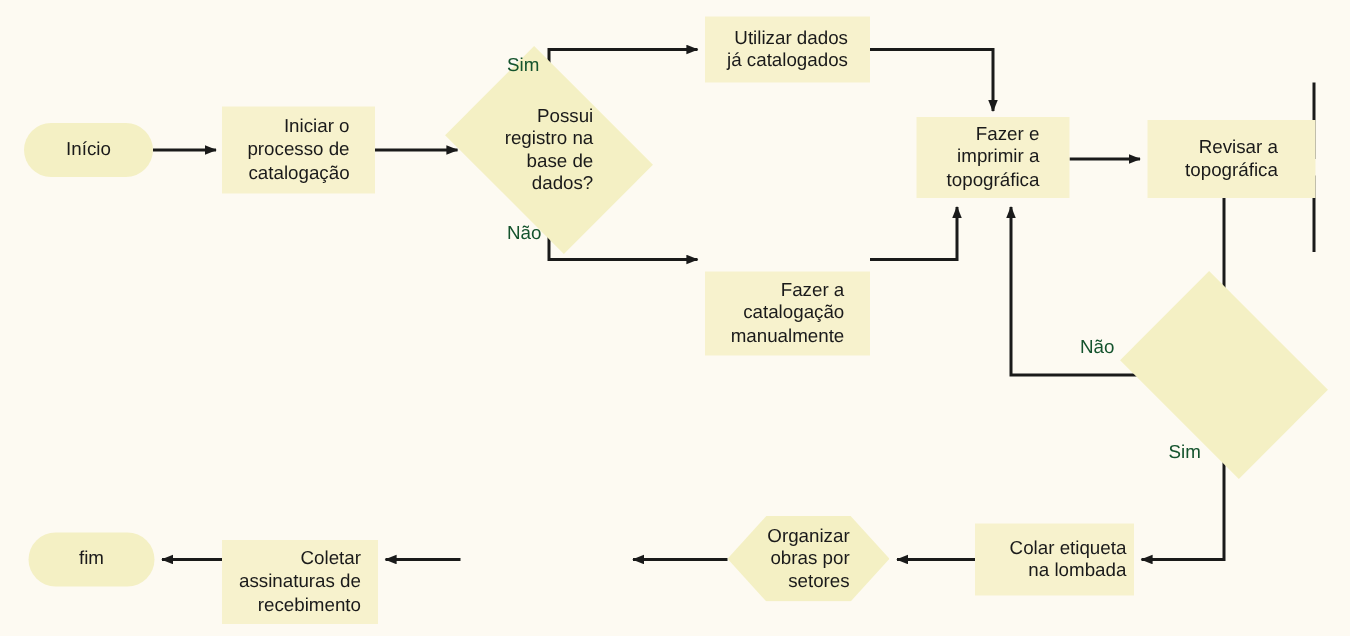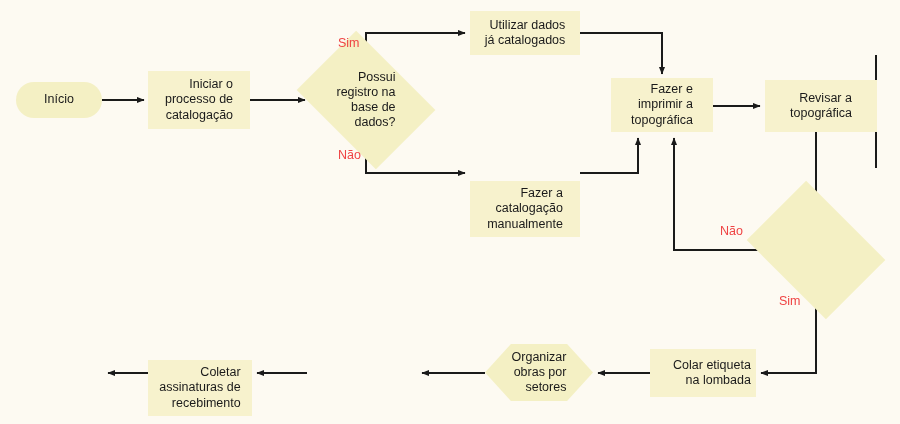--- a/index.html
+++ b/index.html
@@ -64,21 +64,21 @@
     position: relative;
     z-index: 1;
   }
   .shape-hexagon {
     background: #f4f0c4;
     clip-path: polygon(24% 0%, 76% 0%, 100% 50%, 76% 100%, 24% 100%, 0% 50%);
   }
   .edge-label {
     position: absolute;
     font-size: 12.5px;
-    color: #ef4444;
+    color: #14532d;
     background: transparent;
     z-index: 3;
     white-space: nowrap;
   }
   .crop-mark {
     position: absolute;
     width: 2px;
     background: #1a1a1a;
     z-index: 1;
   }
@@ -172,19 +172,22 @@
   <div class="node shape-hexagon" style="left: 485px; top: 344px; width: 108px; height: 57px;">
     <span class="label">Organizar
 obras por
 setores</span>
   </div>
   <div class="node shape-process" style="left: 148px; top: 360px; width: 104px; height: 56px;">
     <span class="label">Coletar
 assinaturas de
 recebimento</span>
   </div>
+  <div class="node shape-terminator" style="left: 19px; top: 355px; width: 84px; height: 36px;">
+    <span class="label">fim</span>
+  </div>
 
   <div class="edge-label" style="left: 338px; top: 36px;">Sim</div>
   <div class="edge-label" style="left: 338px; top: 148px;">Não</div>
   <div class="edge-label" style="left: 720px; top: 224px;">Não</div>
   <div class="edge-label" style="left: 779px; top: 294px;">Sim</div>
 
 </div>
 
 </body></html>

